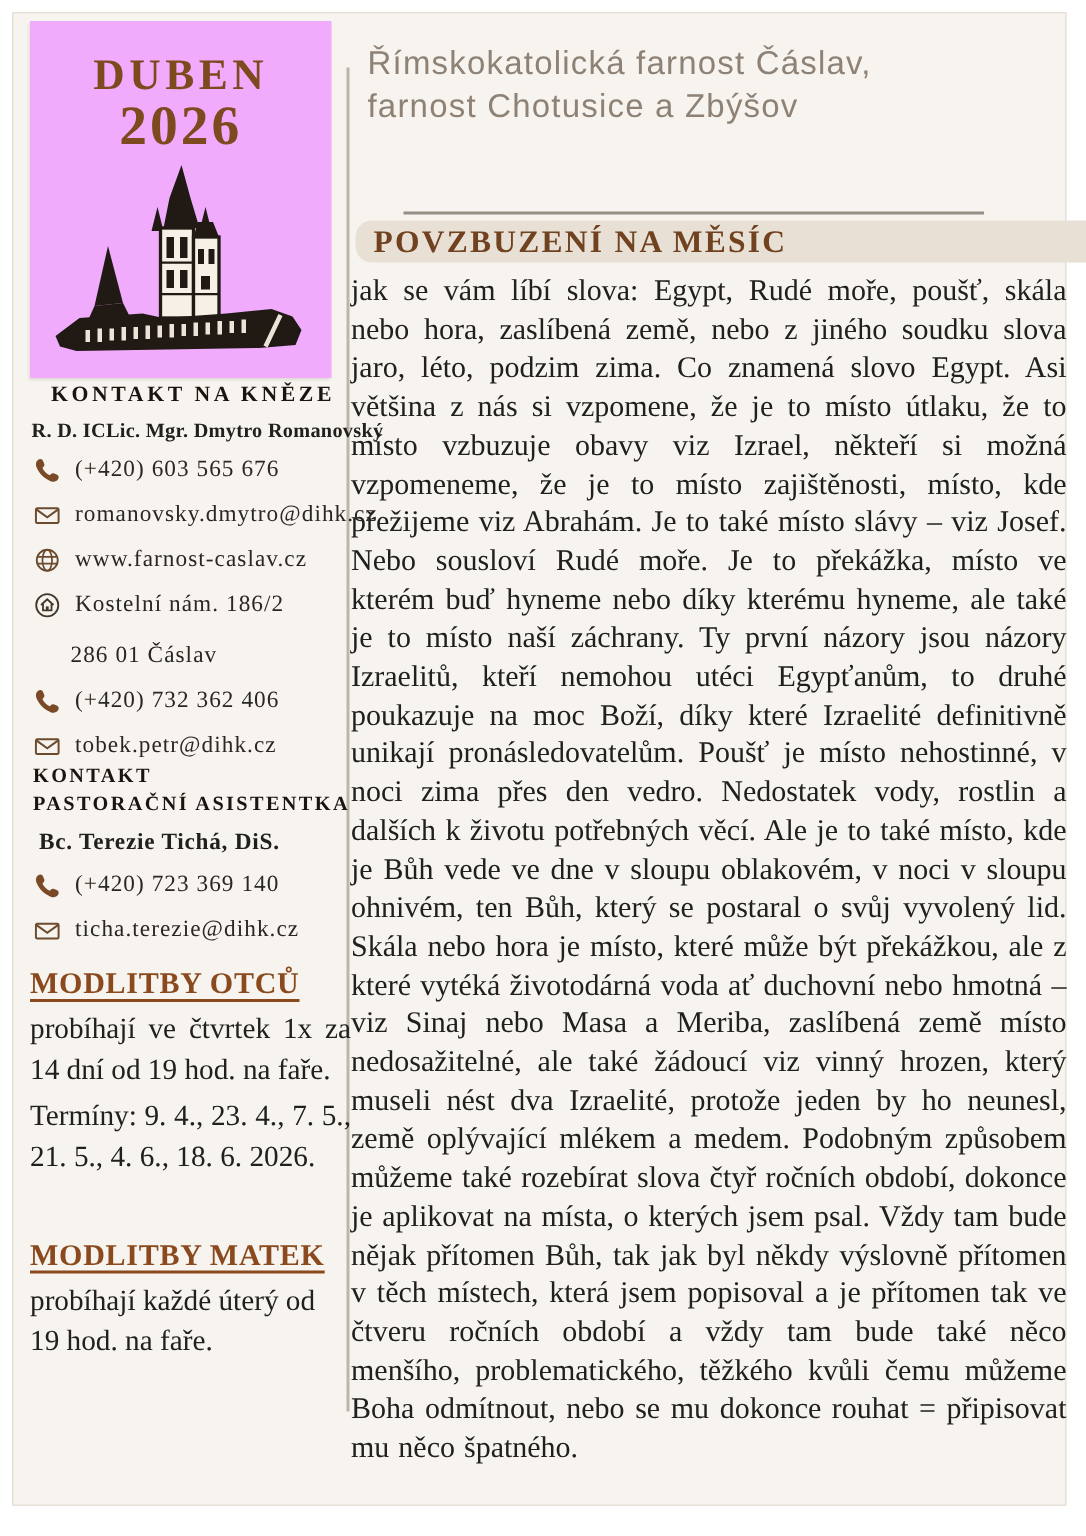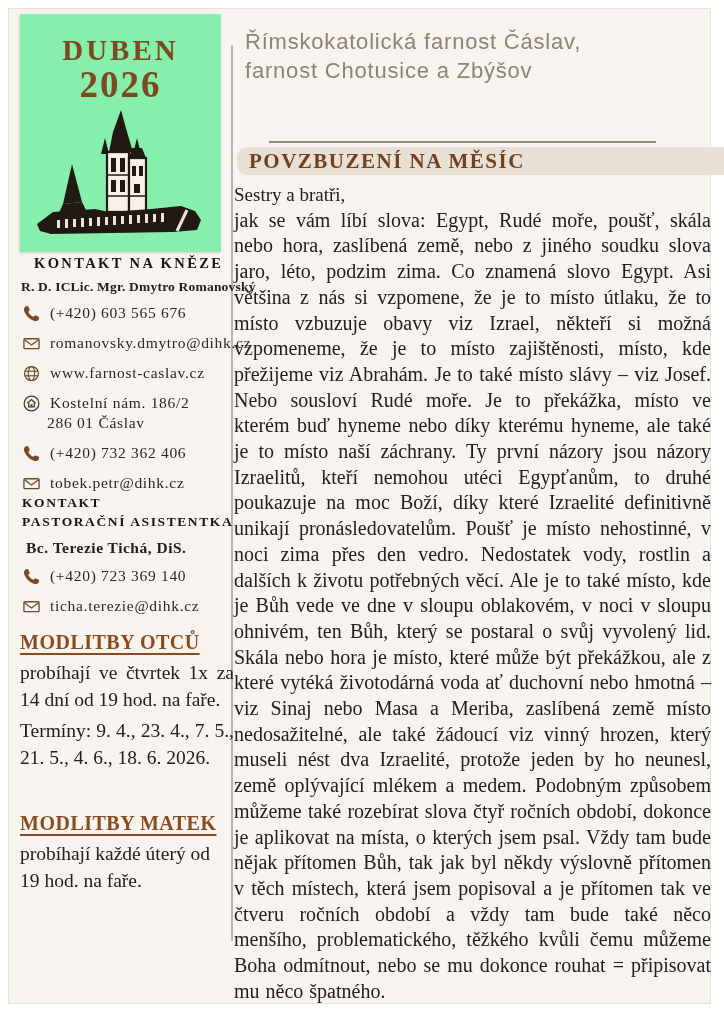--- a/index.html
+++ b/index.html
@@ -7,21 +7,21 @@
     width:724px;height:1024px;position:relative;background:#ffffff;
     font-family:"Liberation Serif", serif;color:#21201d;overflow:hidden;
   }
   .page{
     position:absolute;left:8px;top:8px;width:703px;height:996px;
     background:#f7f4ef;border:1px solid #e6e1d9;box-sizing:border-box;
   }
   
   .month-box{
     position:absolute;left:11px;top:5px;width:201px;height:238px;
-    background:#86efac;text-align:center;box-shadow:-1px 1px 2px rgba(120,110,95,.25);
+    background:#f0abfc;text-align:center;box-shadow:-1px 1px 2px rgba(120,110,95,.25);
   }
   .month-name{
     margin-top:22px;font-size:29px;letter-spacing:3px;color:#7d4a1f;
     font-weight:600;line-height:1;
   }
   .month-year{
     font-size:37px;font-weight:700;color:#7d4a1f;line-height:1.1;letter-spacing:2px;
   }
   .church{display:block;margin:2px auto 0;}
   
@@ -147,21 +147,20 @@
       <div>farnost Chotusice a Zbýšov</div>
     </div>
   </div>
   <div class="mast-rule"></div>
 
   <div class="section-bar">
     <h2>POVZBUZENÍ NA MĚSÍC</h2>
   </div>
 
   <div class="article">
-    <div class="salutation">Sestry a bratři,</div>
     <p>jak se vám líbí slova: Egypt, Rudé moře, poušť, skála nebo hora, zaslíbená země, nebo z jiného soudku slova jaro, léto, podzim zima. Co znamená slovo Egypt. Asi většina z nás si vzpomene, že je to místo útlaku, že to místo vzbuzuje obavy viz Izrael, někteří si možná vzpomeneme, že je to místo zajištěnosti, místo, kde přežijeme viz Abrahám. Je to také místo slávy – viz Josef. Nebo sousloví Rudé moře. Je to překážka, místo ve kterém buď hyneme nebo díky kterému hyneme, ale také je to místo naší záchrany. Ty první názory jsou názory Izraelitů, kteří nemohou utéci Egypťanům, to druhé poukazuje na moc Boží, díky které Izraelité definitivně unikají pronásledovatelům. Poušť je místo nehostinné, v noci zima přes den vedro. Nedostatek vody, rostlin a dalších k životu potřebných věcí. Ale je to také místo, kde je Bůh vede ve dne v sloupu oblakovém, v noci v sloupu ohnivém, ten Bůh, který se postaral o svůj vyvolený lid. Skála nebo hora je místo, které může být překážkou, ale z které vytéká životodárná voda ať duchovní nebo hmotná – viz Sinaj nebo Masa a Meriba, zaslíbená země místo nedosažitelné, ale také žádoucí viz vinný hrozen, který museli nést dva Izraelité, protože jeden by ho neunesl, země oplývající mlékem a medem. Podobným způsobem můžeme také rozebírat slova čtyř ročních období, dokonce je aplikovat na místa, o kterých jsem psal. Vždy tam bude nějak přítomen Bůh, tak jak byl někdy výslovně přítomen v těch místech, která jsem popisoval a je přítomen tak ve čtveru ročních období a vždy tam bude také něco menšího, problematického, těžkého kvůli čemu můžeme Boha odmítnout, nebo se mu dokonce rouhat = připisovat mu něco špatného.</p>
   </div>
 
   <div class="sidebar">
 
     <h3 class="s-heading">KONTAKT NA KNĚZE</h3>
     <div class="s-name-sm">R. D. ICLic. Mgr. Dmytro Romanovský</div>
 
     <div class="c-row">
       <svg class="ic" width="17" height="17" viewBox="0 0 18 18">
@@ -181,21 +180,21 @@
     <div class="c-row">
       <svg class="ic" width="17" height="17" viewBox="0 0 18 18">
         <circle cx="9" cy="9" r="7.4" fill="none" stroke="#6b4a2e" stroke-width="1.3"></circle>
         <ellipse cx="9" cy="9" rx="3.4" ry="7.4" fill="none" stroke="#6b4a2e" stroke-width="1.2"></ellipse>
         <line x1="1.8" y1="6.6" x2="16.2" y2="6.6" stroke="#6b4a2e" stroke-width="1.2"></line>
         <line x1="1.8" y1="11.4" x2="16.2" y2="11.4" stroke="#6b4a2e" stroke-width="1.2"></line>
       </svg>
       <span>www.farnost-caslav.cz</span>
     </div>
 
-    <div class="c-row" style="margin-bottom:2px;">
+    <div class="c-row" style="margin-bottom:16px;">
       <svg class="ic" width="17" height="17" viewBox="0 0 18 18">
         <circle cx="9" cy="9" r="7.8" fill="none" stroke="#43382c" stroke-width="1.3"></circle>
         <polyline points="4.6,8.8 9,4.8 13.4,8.8" fill="none" stroke="#43382c" stroke-width="1.3"></polyline>
         <polyline points="6,8.2 6,12.6 12,12.6 12,8.2" fill="none" stroke="#43382c" stroke-width="1.3"></polyline>
         <rect x="8" y="9.8" width="2" height="2.8" fill="#43382c"></rect>
       </svg>
       <span>Kostelní nám. 186/2</span>
     </div>
     <div class="c-row addr2">
       <span>286 01 Čáslav</span>

